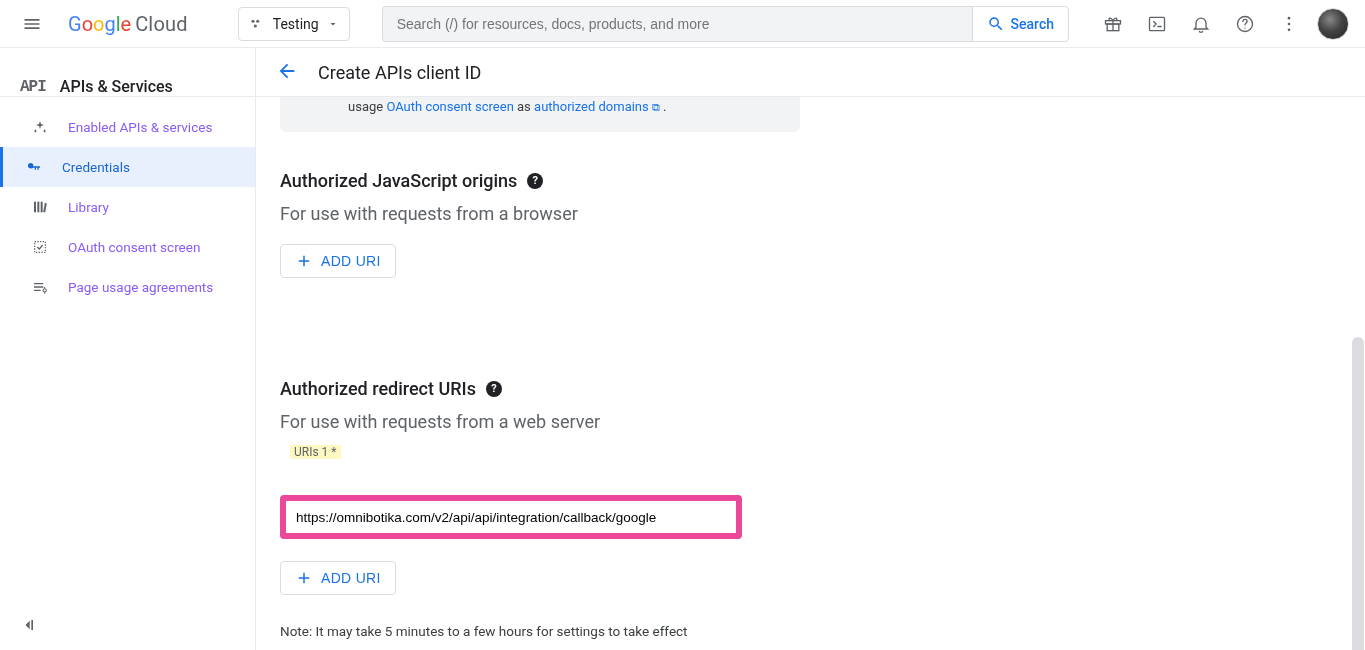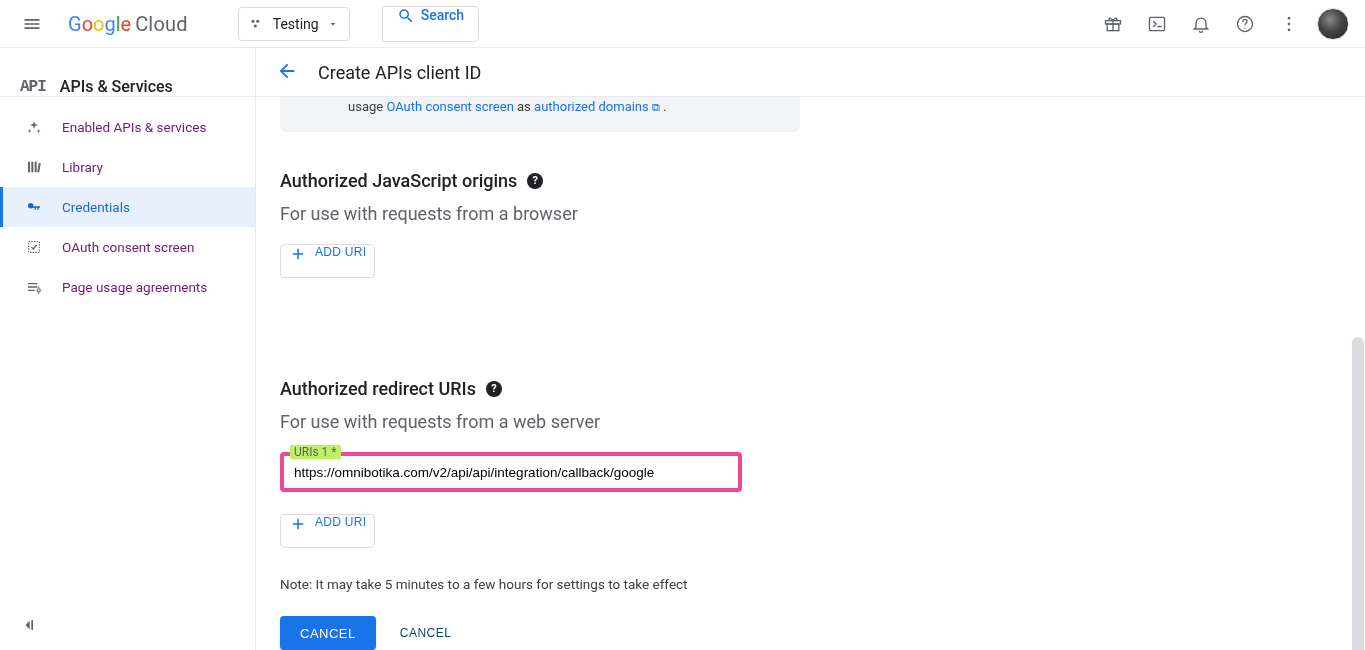--- a/index.html
+++ b/index.html
@@ -70,21 +70,21 @@
     border-right: none;
     border-radius: 4px 0 0 4px;
     padding: 0 14px;
     color: #5f6368;
   }
   .search-box input {
     border: none; outline: none; background: transparent;
     width: 100%; font-size: 14px; color: #202124;
   }
   .search-btn {
-    display: flex; gap: 6px;
+    display: flex; align-items: center; gap: 6px;
     border: 1px solid #dadce0;
     border-radius: 0 4px 4px 0;
     padding: 0 14px;
     color: #1a73e8;
     font-weight: 500;
     cursor: pointer;
     background: #fff;
   }
   .top-icons { display: flex; align-items: center; gap: 4px; margin-left: auto;}
   .top-icon {
@@ -121,24 +121,24 @@
     font-weight: 700;
     font-size: 16px;
     color: #5f6368;
     letter-spacing: -1px;
   }
   .sidebar-title { font-size: 16px; font-weight: 500; color: #202124; }
   .nav { padding-top: 10px; }
   .nav-item {
     height: 40px;
     display: flex; align-items: center;
-    padding-left: 24px;
+    padding-left: 30px;
     gap: 18px;
     cursor: pointer;
-    color: #701a75;
+    color: #8b5cf6;
     font-size: 13.5px;
   }
   .nav-item .ico { width: 20px; display:flex; justify-content:center; color:#5f6368;}
   .nav-item.active {
     background: #e8f0fe;
     color: #1967d2;
     border-left: 3px solid #1a73e8;
     padding-left: 21px;
   }
   .nav-item.active .ico { color: #1967d2; }
@@ -189,48 +189,49 @@
     font-size: 11px; font-weight: 700;
     display: inline-flex; align-items: center; justify-content: center;
     cursor: pointer;
   }
   .section-subtitle {
     font-size: 18px; color: #5f6368;
     margin-bottom: 20px;
   }
 
   .add-uri-btn {
-    display: inline-flex; align-items: flex-start; gap: 8px;
+    display: inline-flex; align-items: center; gap: 8px;
     border: 1px solid #dadce0; border-radius: 4px;
-    height: 34px; padding: 0 8px;
-    color: #1a73e8; font-weight: 500; font-size: 12px;
+    height: 34px; padding: 0 14px;
+    color: #1a73e8; font-weight: 500; font-size: 14px;
     letter-spacing: 0.3px;
     cursor: pointer; background: #fff;
   }
 
   .js-section { margin-bottom: 100px; }
   .redirect-section { margin-bottom: 28px; }
 
   .field-wrap {
     position: relative;
     margin-bottom: 22px;
     width: 462px;
   }
   .field-label {
     position: absolute; top: -7px; left: 10px;
-    background: #bef264; padding: 0 4px;
+    background: #fef9c3; padding: 0 4px;
     font-size: 12px; color: #5f6368;
   }
   .field-input {
     width: 100%; height: 36px;
-    border: 4px solid #ec4899;
+    border: 6px solid #ec4899;
     border-radius: 4px;
     padding: 16px 10px;
     font-size: 13.5px;
     outline: none;
+    margin-top: 43px;
   }
 
   .note { font-size: 13.5px; color: #3c4043; margin-bottom: 24px; }
 
   .actions { display: flex; gap: 24px; align-items: center; }
   .btn-primary {
     background: #1a73e8; color: #fff;
     border: none; border-radius: 4px;
     height: 34px; padding: 0 20px;
     font-size: 13px; font-weight: 500;
@@ -277,20 +278,23 @@
         <circle cx="6" cy="8" r="2.3"></circle>
         <circle cx="13" cy="8" r="2.3"></circle>
         <circle cx="9.5" cy="15" r="2.3"></circle>
       </svg>
     <span>Testing</span>
     <svg class="caret" width="12" height="12" viewBox="0 0 24 24" fill="currentColor">
         <path d="M7 10l5 5 5-5z"></path>
       </svg>
   </div>
   <div class="search-wrap">
+    <div class="search-box">
+      <input placeholder="Search (/) for resources, docs, products, and more" style="">
+    </div>
     <div class="search-btn">
       <svg width="18" height="18" viewBox="0 0 24 24" fill="currentColor">
           <path d="M15.5 14h-.79l-.28-.27A6.471 6.471 0 0016 9.5 6.5 6.5 0 109.5 16c1.61 0 3.09-.59 4.23-1.57l.27.28v.79l5 4.99L20.49 19l-4.99-5zm-6 0C7.01 14 5 11.99 5 9.5S7.01 5 9.5 5 14 7.01 14 9.5 11.99 14 9.5 14z"></path>
         </svg>
       <span>Search</span>
     </div>
   </div>
   <div class="top-icons">
     <div class="top-icon">
       <svg width="20" height="20" viewBox="0 0 24 24" fill="none" stroke="currentColor" stroke-width="1.6">
@@ -337,39 +341,39 @@
       <span class="sidebar-title">APIs &amp; Services</span>
     </div>
     <div class="nav">
       <div class="nav-item">
         <span class="ico">
             <svg width="16" height="16" viewBox="0 0 24 24" fill="currentColor">
               <path d="M12 3l1.5 4.5L18 9l-4.5 1.5L12 15l-1.5-4.5L6 9l4.5-1.5L12 3zM19 15l.8 2.2L22 18l-2.2.8L19 21l-.8-2.2L16 18l2.2-.8L19 15zM5 15l.8 2.2L8 18l-2.2.8L5 21l-.8-2.2L2 18l2.2-.8L5 15z"></path>
             </svg>
           </span>
         <span>Enabled APIs &amp; services</span>
+      </div>
+      <div class="nav-item active">
+        <span class="ico">
+            <svg width="16" height="16" viewBox="0 0 24 24" fill="currentColor">
+              <path d="M7 14a4 4 0 110-8 4 4 0 010 8zm3.9-3H21v2h-2v3h-2v-3h-2v3h-2v-3h-2.1A4.002 4.002 0 017 14"></path>
+            </svg>
+          </span>
+        <span>Credentials</span>
       </div>
       <div class="nav-item">
         <span class="ico">
             <svg width="16" height="16" viewBox="0 0 24 24" fill="currentColor">
               <rect x="3" y="4" width="3" height="16"></rect>
               <rect x="8" y="4" width="3" height="16"></rect>
               <rect x="13" y="4" width="3" height="16"></rect>
               <rect x="18" y="6" width="3" height="14" transform="rotate(10 19.5 13)"></rect>
             </svg>
           </span>
         <span>Library</span>
-      </div>
-      <div class="nav-item active">
-        <span class="ico">
-            <svg width="16" height="16" viewBox="0 0 24 24" fill="currentColor">
-              <path d="M7 14a4 4 0 110-8 4 4 0 010 8zm3.9-3H21v2h-2v3h-2v-3h-2v3h-2v-3h-2.1A4.002 4.002 0 017 14"></path>
-            </svg>
-          </span>
-        <span>Credentials</span>
       </div>
       <div class="nav-item">
         <span class="ico">
             <svg width="16" height="16" viewBox="0 0 24 24" fill="none" stroke="currentColor" stroke-width="1.8" stroke-dasharray="2 2">
               <rect x="4" y="4" width="16" height="16"></rect>
               <path d="M8 12l3 3 5-6" stroke-dasharray="0"></path>
             </svg>
           </span>
         <span>OAuth consent screen</span>
       </div>

